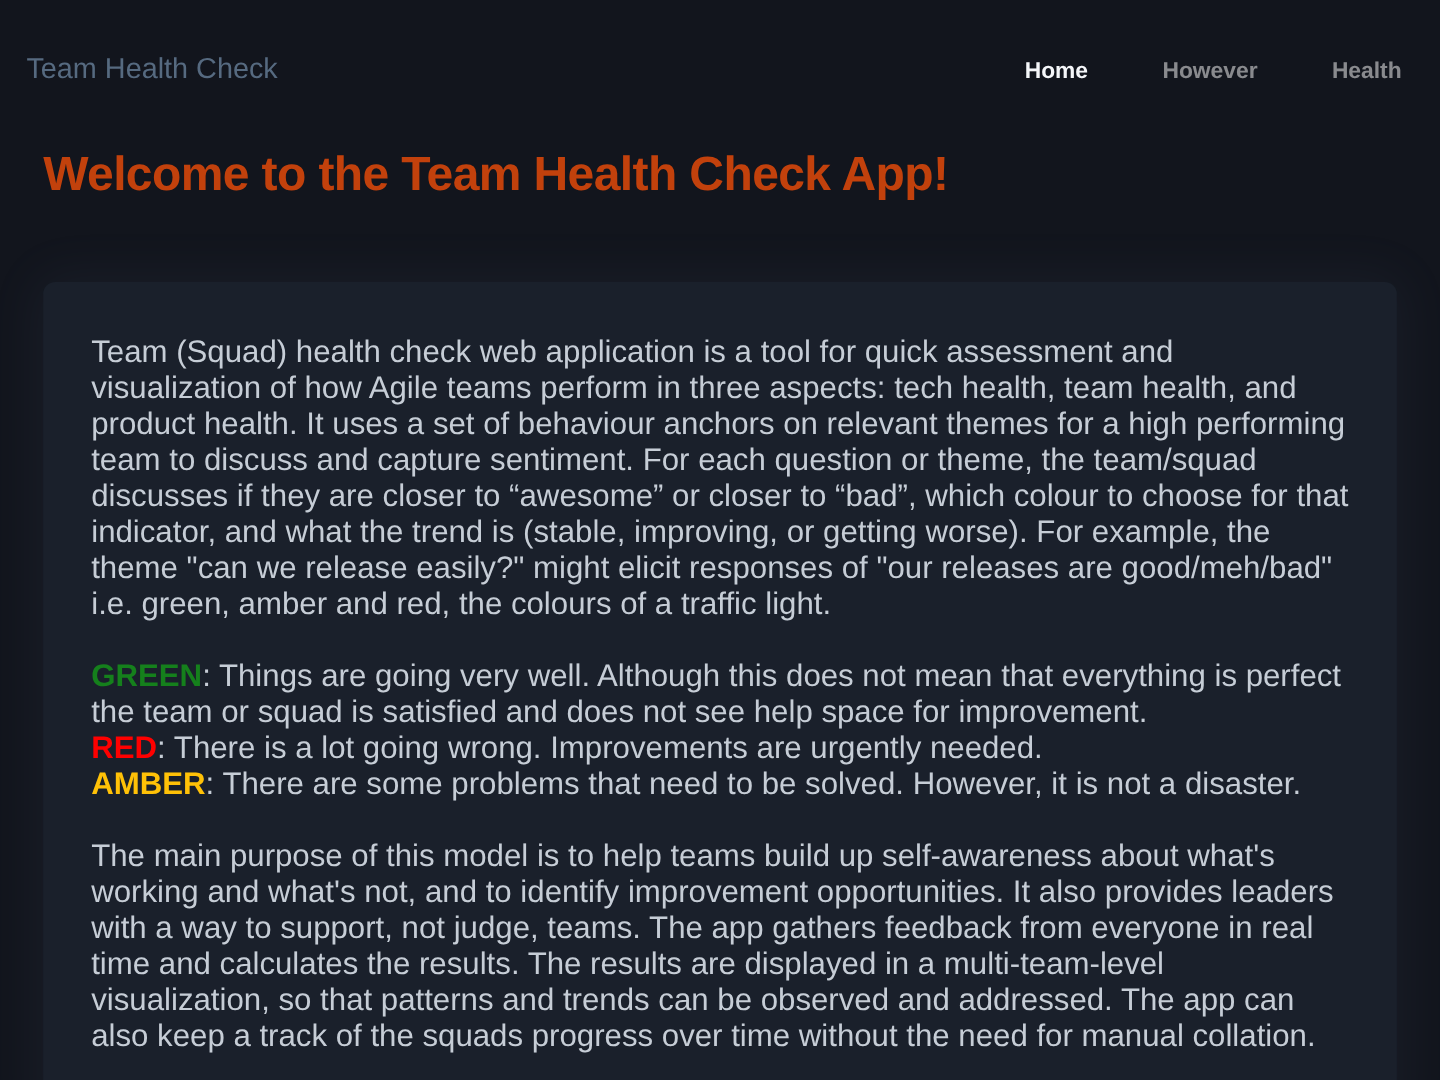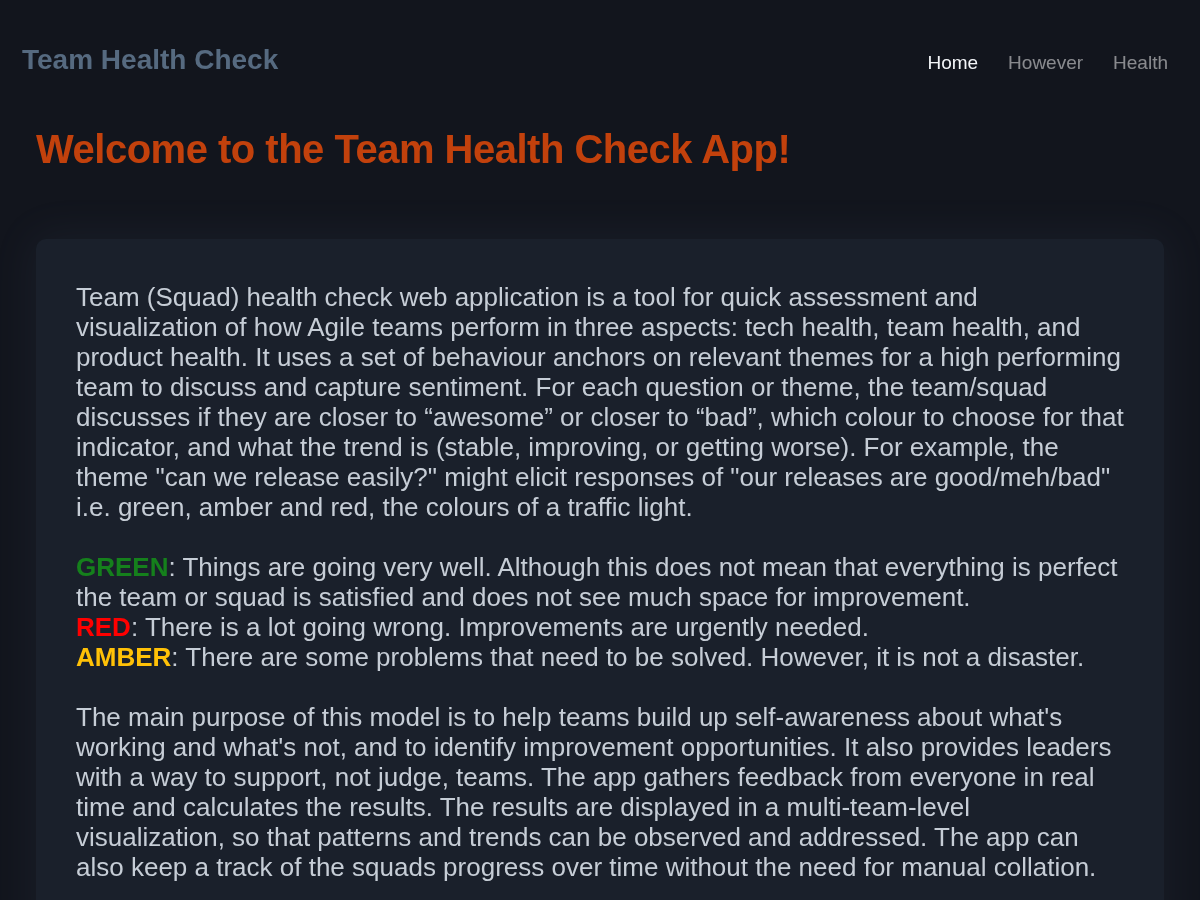--- a/index.html
+++ b/index.html
@@ -14,29 +14,30 @@
   }
 
   
   .navbar {
     display: flex;
     justify-content: space-between;
     align-items: baseline;
     padding: 44px 32px 0 22px;
   }
   .brand {
-    font-size: 28px;
-    font-weight: 700;
+    font-size: 24px;
+    font-weight: 400;
     color: #566a80;
     text-decoration: none;
     cursor: pointer;
   }
   .nav-links {
     display: flex;
-    gap: 30px;
+    gap: 62px;
+    font-weight: bold;
   }
   .nav-link {
     font-size: 19px;
     color: rgba(255,255,255,0.5);
     text-decoration: none;
     cursor: pointer;
   }
   .nav-link.active {
     color: #f4f6f9;
   }
@@ -89,21 +90,21 @@
   </div>
 </nav>
 
 <h1 class="page-title">Welcome to the Team Health Check App!</h1>
 
 <main>
   <section class="card">
     <p>Team (Squad) health check web application is a tool for quick assessment and visualization of how Agile teams perform in three aspects: tech health, team health, and product health. It uses a set of behaviour anchors on relevant themes for a high performing team to discuss and capture sentiment. For each question or theme, the team/squad discusses if they are closer to “awesome” or closer to “bad”, which colour to choose for that indicator, and what the trend is (stable, improving, or getting worse). For example, the theme "can we release easily?" might elicit responses of "our releases are good/meh/bad" i.e. green, amber and red, the colours of a traffic light.</p>
 
     <div class="status-group">
-      <p><span class="status-label" style="color: rgb(21, 128, 28);">GREEN</span><span>: Things are going very well. Although this does not mean that everything is perfect the team or squad is satisfied and does not see much space for improvement.</span></p>
+      <p><span class="status-label" style="color: rgb(21, 128, 28);">GREEN</span><span>: Things are going very well. Although this does not mean that everything is perfect the team or squad is satisfied and does not see help space for improvement.</span></p>
       <p><span class="status-label" style="color: rgb(255, 0, 0);">RED</span><span>: There is a lot going wrong. Improvements are urgently needed.</span></p>
       <p><span class="status-label" style="color: rgb(255, 193, 7);">AMBER</span><span>: There are some problems that need to be solved. However, it is not a disaster.</span></p>
     </div>
 
     <p>The main purpose of this model is to help teams build up self-awareness about what's working and what's not, and to identify improvement opportunities. It also provides leaders with a way to support, not judge, teams. The app gathers feedback from everyone in real time and calculates the results. The results are displayed in a multi-team-level visualization, so that patterns and trends can be observed and addressed. The app can also keep a track of the squads progress over time without the need for manual collation.</p>
   </section>
 
   <section class="card-partial"></section>
 </main>
 

